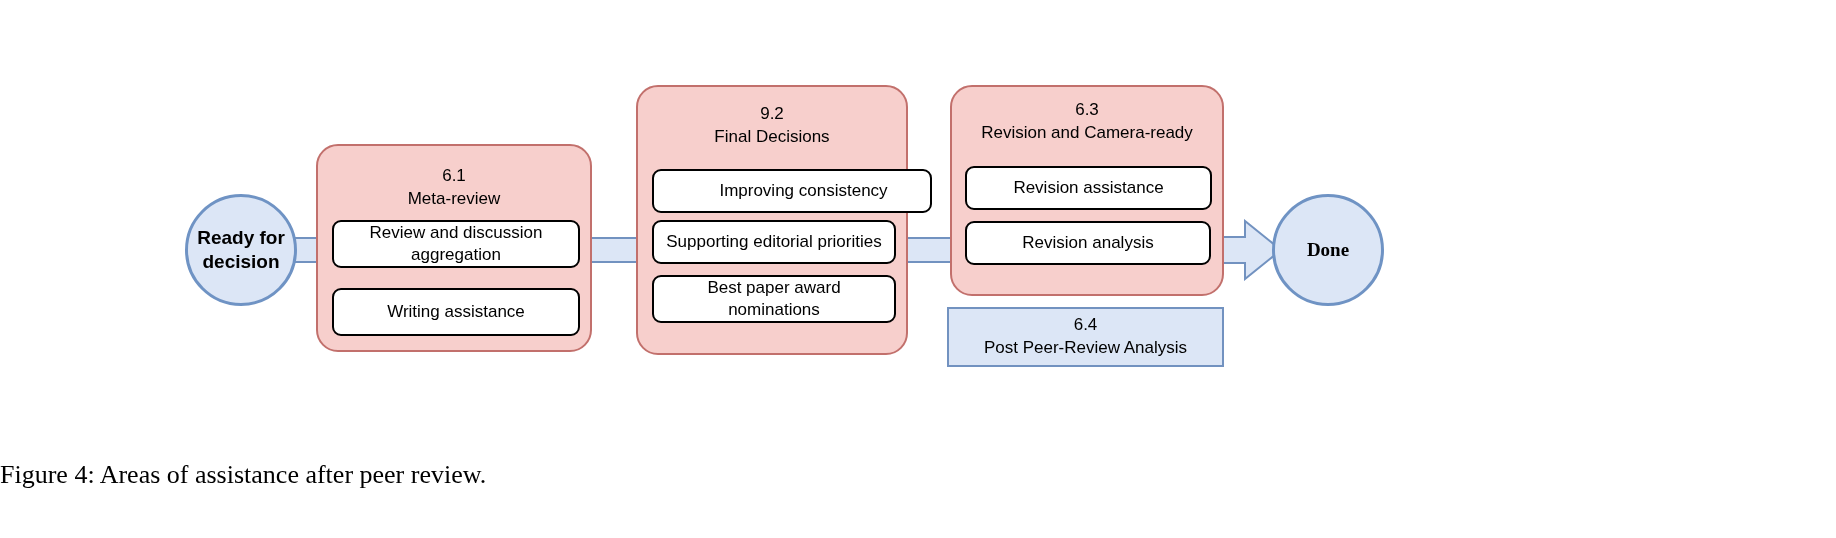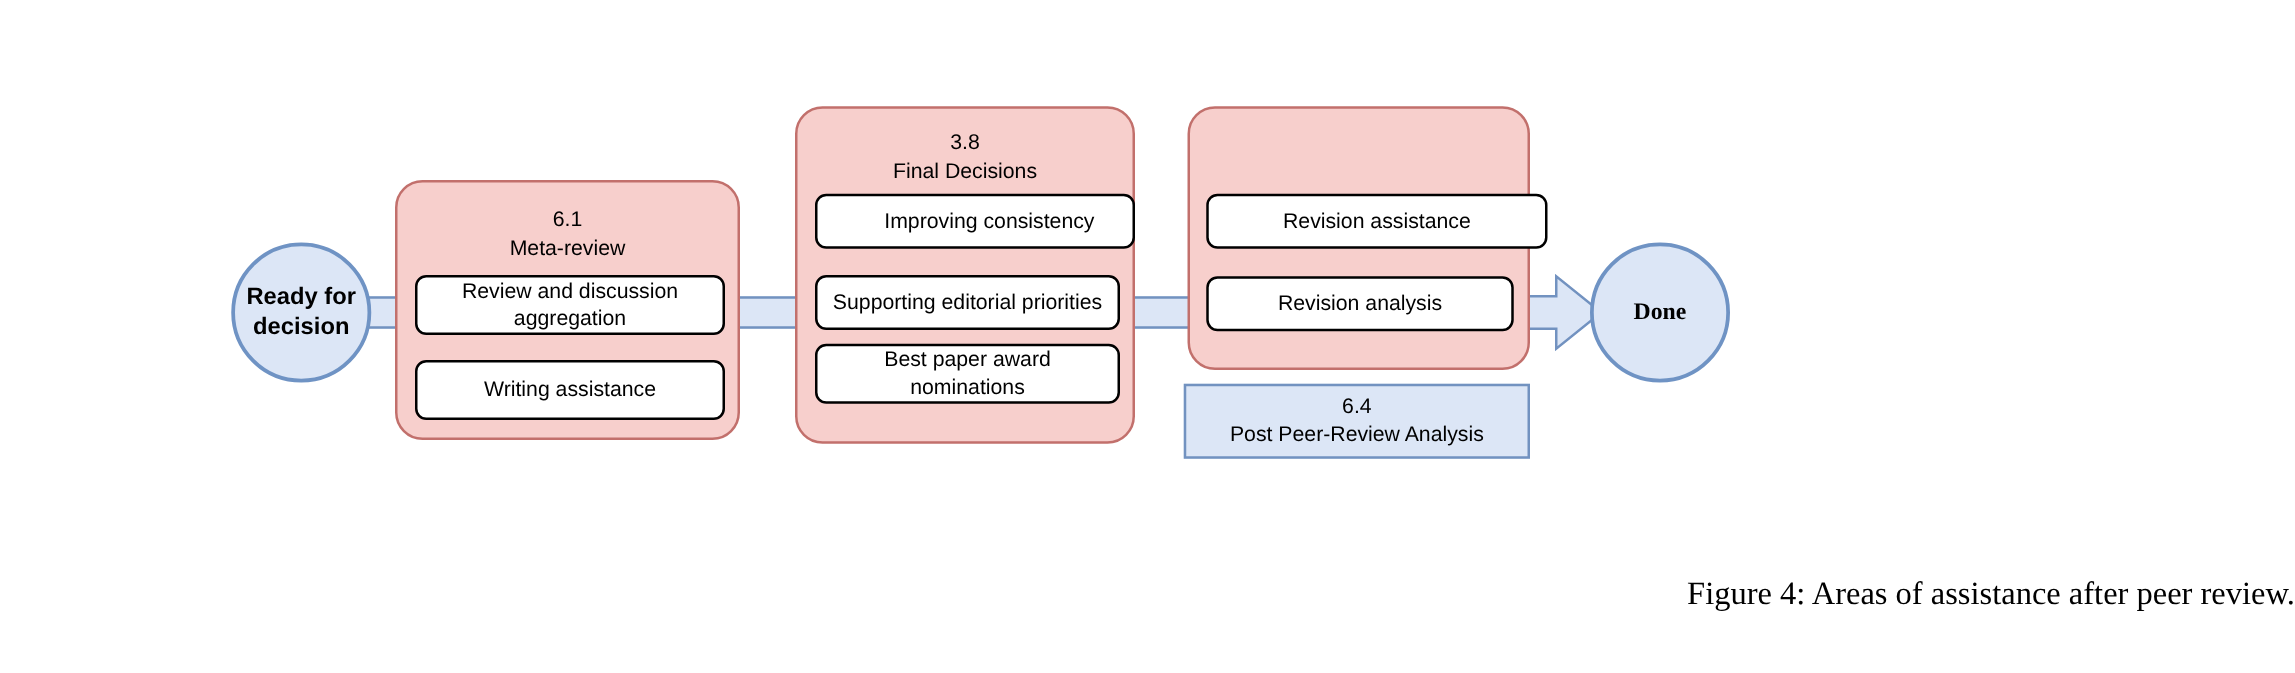--- a/index.html
+++ b/index.html
@@ -116,47 +116,47 @@
 
   
   #group-61 { left: 316px; top: 144px; width: 276px; height: 208px; }
   #group-61 .group-title { position: absolute; left: 0; top: 19px; width: 100%; }
   #item-61-0 { left: 14px; top: 74px; width: 248px; height: 48px; }
   #item-61-1 { left: 14px; top: 142px; width: 248px; height: 48px; }
 
   
   #group-62 { left: 636px; top: 85px; width: 272px; height: 270px; }
   #group-62 .group-title { position: absolute; left: 0; top: 16px; width: 100%; }
-  #item-62-0 { left: 14px; top: 68px; width: 256px; height: 44px; padding-left: 31px; }
+  #item-62-0 { left: 14px; top: 82px; width: 280px; height: 44px; padding-left: 31px; }
   #item-62-1 { left: 14px; top: 133px; width: 244px; height: 44px; }
   #item-62-2 { left: 14px; top: 188px; width: 244px; height: 48px; }
 
   
   #group-63 { left: 950px; top: 85px; width: 274px; height: 211px; }
   #group-63 .group-title { position: absolute; left: 0; top: 12px; width: 100%; }
-  #item-63-0 { left: 13px; top: 68px; width: 273px; height: 44px; }
+  #item-63-0 { left: 13px; top: 79px; width: 247px; height: 44px; }
   #item-63-1 { left: 13px; top: 134px; width: 246px; height: 44px; }
 
   
   #group-64 {
     left: 947px; top: 307px; width: 277px; height: 60px;
     border-radius: 0;
     display: flex;
     align-items: center;
     justify-content: center;
   }
   #group-64 .group-title { position: static; }
 
   
   #caption {
     position: absolute;
     left: 0;
     top: 460px;
     width: 100%;
-    text-align: right;
+    text-align: left;
     font-family: "Liberation Serif", serif;
     font-size: 26px;
     color: #000000;
   }
 </style>
 </head>
 <body>
 
 <div id="figure">
 
@@ -178,34 +178,36 @@
 Meta-review</div>
     <div class="item-box" id="item-61-0">
       <span>Review and discussion aggregation</span>
     </div>
     <div class="item-box" id="item-61-1">
       <span>Writing assistance</span>
     </div>
   </div>
 
   <div class="group-box group-pink" id="group-62">
-    <div class="group-title">3.8
+    <div class="group-title">9.2
 Final Decisions</div>
     <div class="item-box" id="item-62-0">
       <span>Improving consistency</span>
     </div>
     <div class="item-box" id="item-62-2">
       <span>Best paper award nominations</span>
     </div>
     <div class="item-box" id="item-62-1">
       <span>Supporting editorial priorities</span>
     </div>
   </div>
 
   <div class="group-box group-pink" id="group-63">
+    <div class="group-title">6.3
+Revision and Camera-ready</div>
     <div class="item-box" id="item-63-0">
       <span>Revision assistance</span>
     </div>
     <div class="item-box" id="item-63-1">
       <span>Revision analysis</span>
     </div>
   </div>
 
   <div class="group-box group-blue" id="group-64">
     <div class="group-title">6.4

